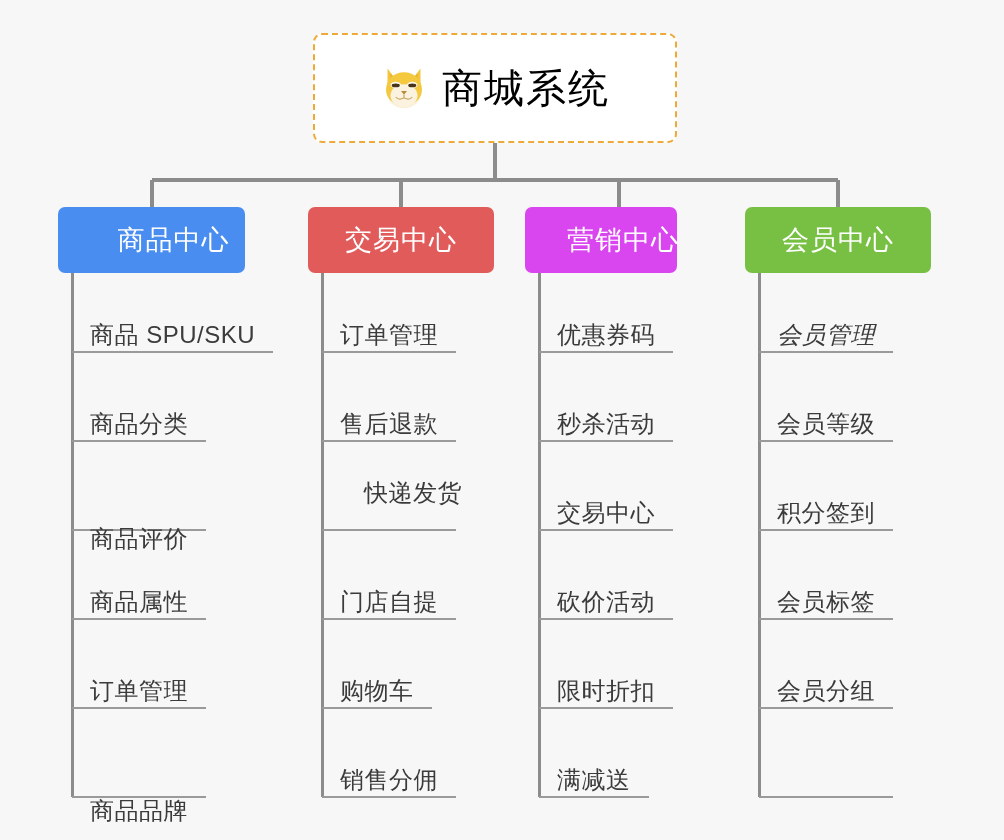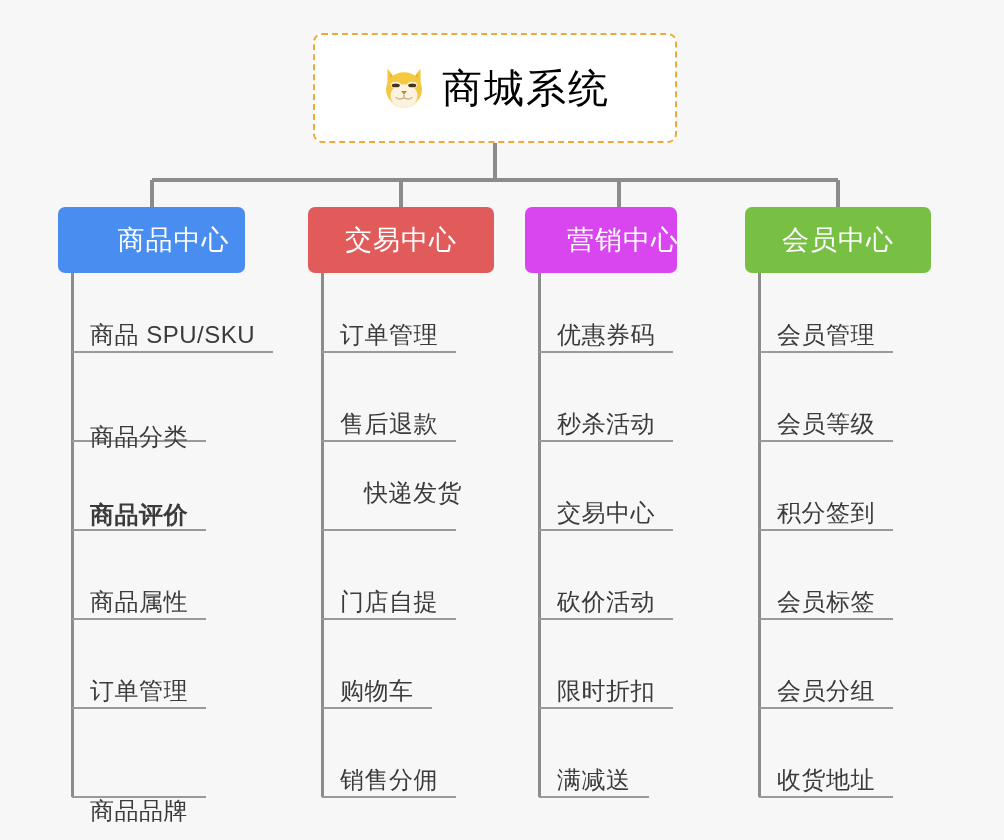--- a/index.html
+++ b/index.html
@@ -152,24 +152,24 @@
     </svg>
     <div class="root-title">商城系统</div>
   </div>
 
 <div class="cat-box" style="left: 58px; top: 207px; width: 187px; background: rgb(74, 141, 240); padding-left: 44px;">
       <span>商品中心</span>
     </div>
     <div class="leaf" style="left: 72px; width: 201.031px; top: 308px;">
       <span class="leaf-label">商品 SPU/SKU</span>
     </div>
-    <div class="leaf" style="left: 72px; width: 134px; top: 410px;">
+    <div class="leaf" style="left: 72px; width: 134px; top: 397px;">
       <span class="leaf-label">商品分类</span>
     </div>
-    <div class="leaf" style="left: 72px; width: 134px; top: 488px; font-weight: bold;">
+    <div class="leaf" style="left: 72px; width: 134px; top: 512px;">
       <span class="leaf-label">商品评价</span>
     </div>
     <div class="leaf" style="left: 72px; width: 134px; top: 575px;">
       <span class="leaf-label">商品属性</span>
     </div>
     <div class="leaf" style="left: 72px; width: 134px; top: 664px;">
       <span class="leaf-label">订单管理</span>
     </div>
     <div class="leaf" style="left: 72px; width: 134px; top: 784px;">
       <span class="leaf-label">商品品牌</span>
@@ -212,31 +212,28 @@
     </div>
     <div class="leaf" style="left: 539px; width: 134px; top: 664px;">
       <span class="leaf-label">限时折扣</span>
     </div>
     <div class="leaf" style="left: 539px; width: 109.5px; top: 753px;">
       <span class="leaf-label">满减送</span>
     </div>
     <div class="cat-box" style="left: 745px; top: 207px; width: 186px; background: rgb(120, 192, 67);">
       <span>会员中心</span>
     </div>
-    <div class="leaf" style="left: 759px; width: 134px; top: 308px;">
+    <div class="leaf" style="left: 759px; width: 134px; top: 308px; font-style: italic;">
       <span class="leaf-label">会员管理</span>
     </div>
     <div class="leaf" style="left: 759px; width: 134px; top: 397px;">
       <span class="leaf-label">会员等级</span>
     </div>
     <div class="leaf" style="left: 759px; width: 134px; top: 486px;">
       <span class="leaf-label">积分签到</span>
     </div>
     <div class="leaf" style="left: 759px; width: 134px; top: 575px;">
       <span class="leaf-label">会员标签</span>
     </div>
     <div class="leaf" style="left: 759px; width: 134px; top: 664px;">
       <span class="leaf-label">会员分组</span>
     </div>
-    <div class="leaf" style="left: 759px; width: 134px; top: 753px;">
-      <span class="leaf-label">收货地址</span>
-    </div>
   </div>
 
 </body></html>

